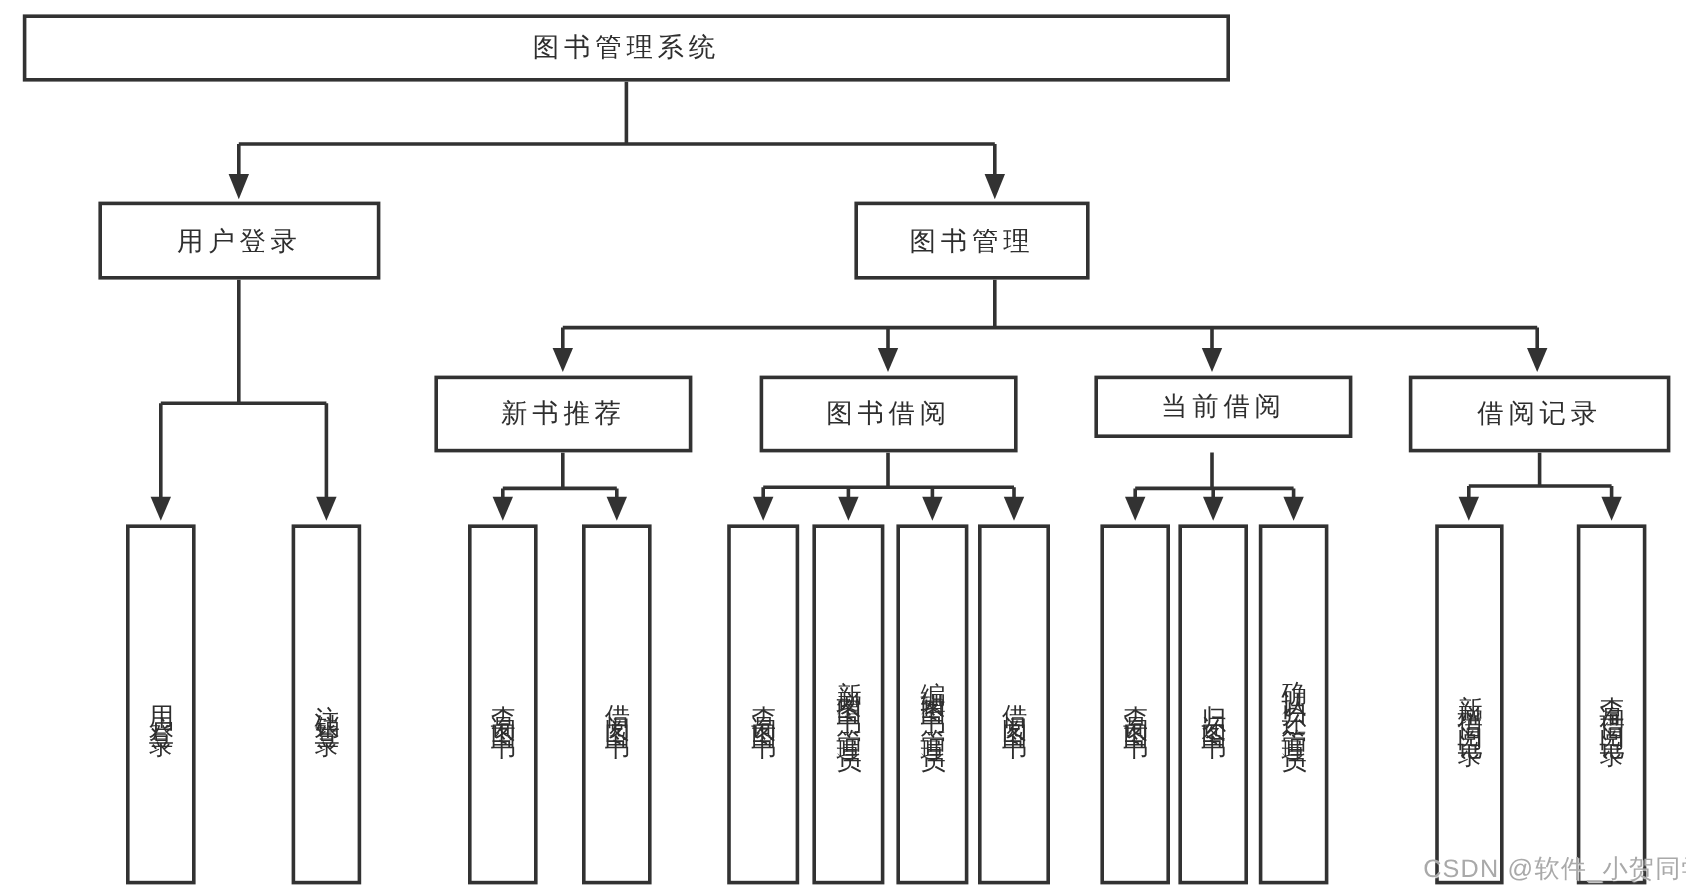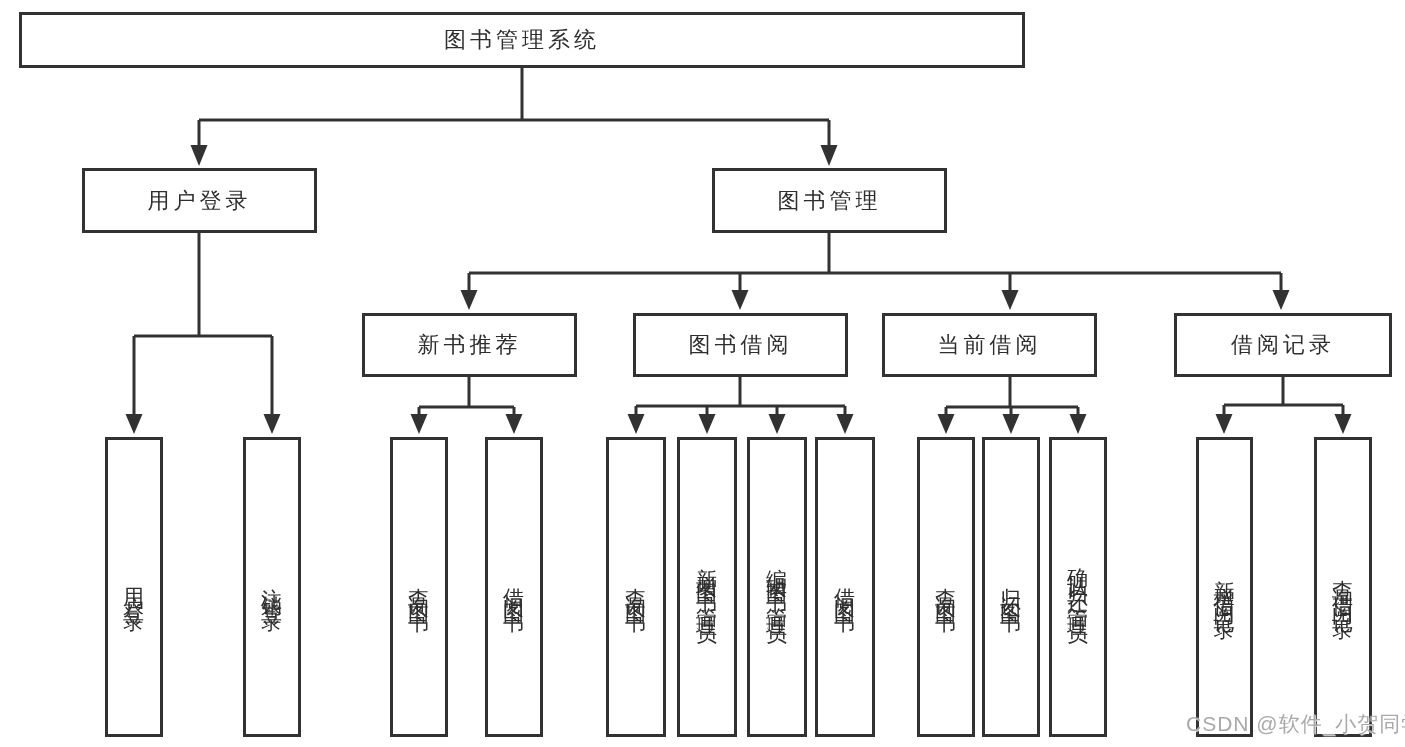--- a/index.html
+++ b/index.html
@@ -70,31 +70,31 @@
     </g>
   </svg>
 
   <div class="node h" style="left:19px;top:12px;width:1006px;height:56px">
     <span>图书管理系统</span>
   </div>
 
   <div class="node h" style="left:82px;top:168px;width:235px;height:65px">
     <span>用户登录</span>
   </div>
-  <div class="node h" style="left:712px;top:168px;width:235px;height:65px">
+  <div class="node h" style="left:712px;top:168px;width:196px;height:65px">
     <span>图书管理</span>
   </div>
 
   <div class="node h" style="left:633px;top:313px;width:215px;height:64px">
     <span>图书借阅</span>
   </div>
   <div class="node h" style="left:362px;top:313px;width:215px;height:64px">
     <span>新书推荐</span>
   </div>
-  <div class="node h" style="left:882px;top:313px;width:215px;height:64px">
+  <div class="node h" style="left:912px;top:313px;width:215px;height:52px">
     <span>当前借阅</span>
   </div>
   <div class="node h" style="left:1174px;top:313px;width:218px;height:64px">
     <span>借阅记录</span>
   </div>
 
   <div class="node v" style="left:105px;top:437px;width:58px;height:300px">
     <span>用户登录</span>
   </div>
   <div class="node v" style="left:243px;top:437px;width:58px;height:300px">

